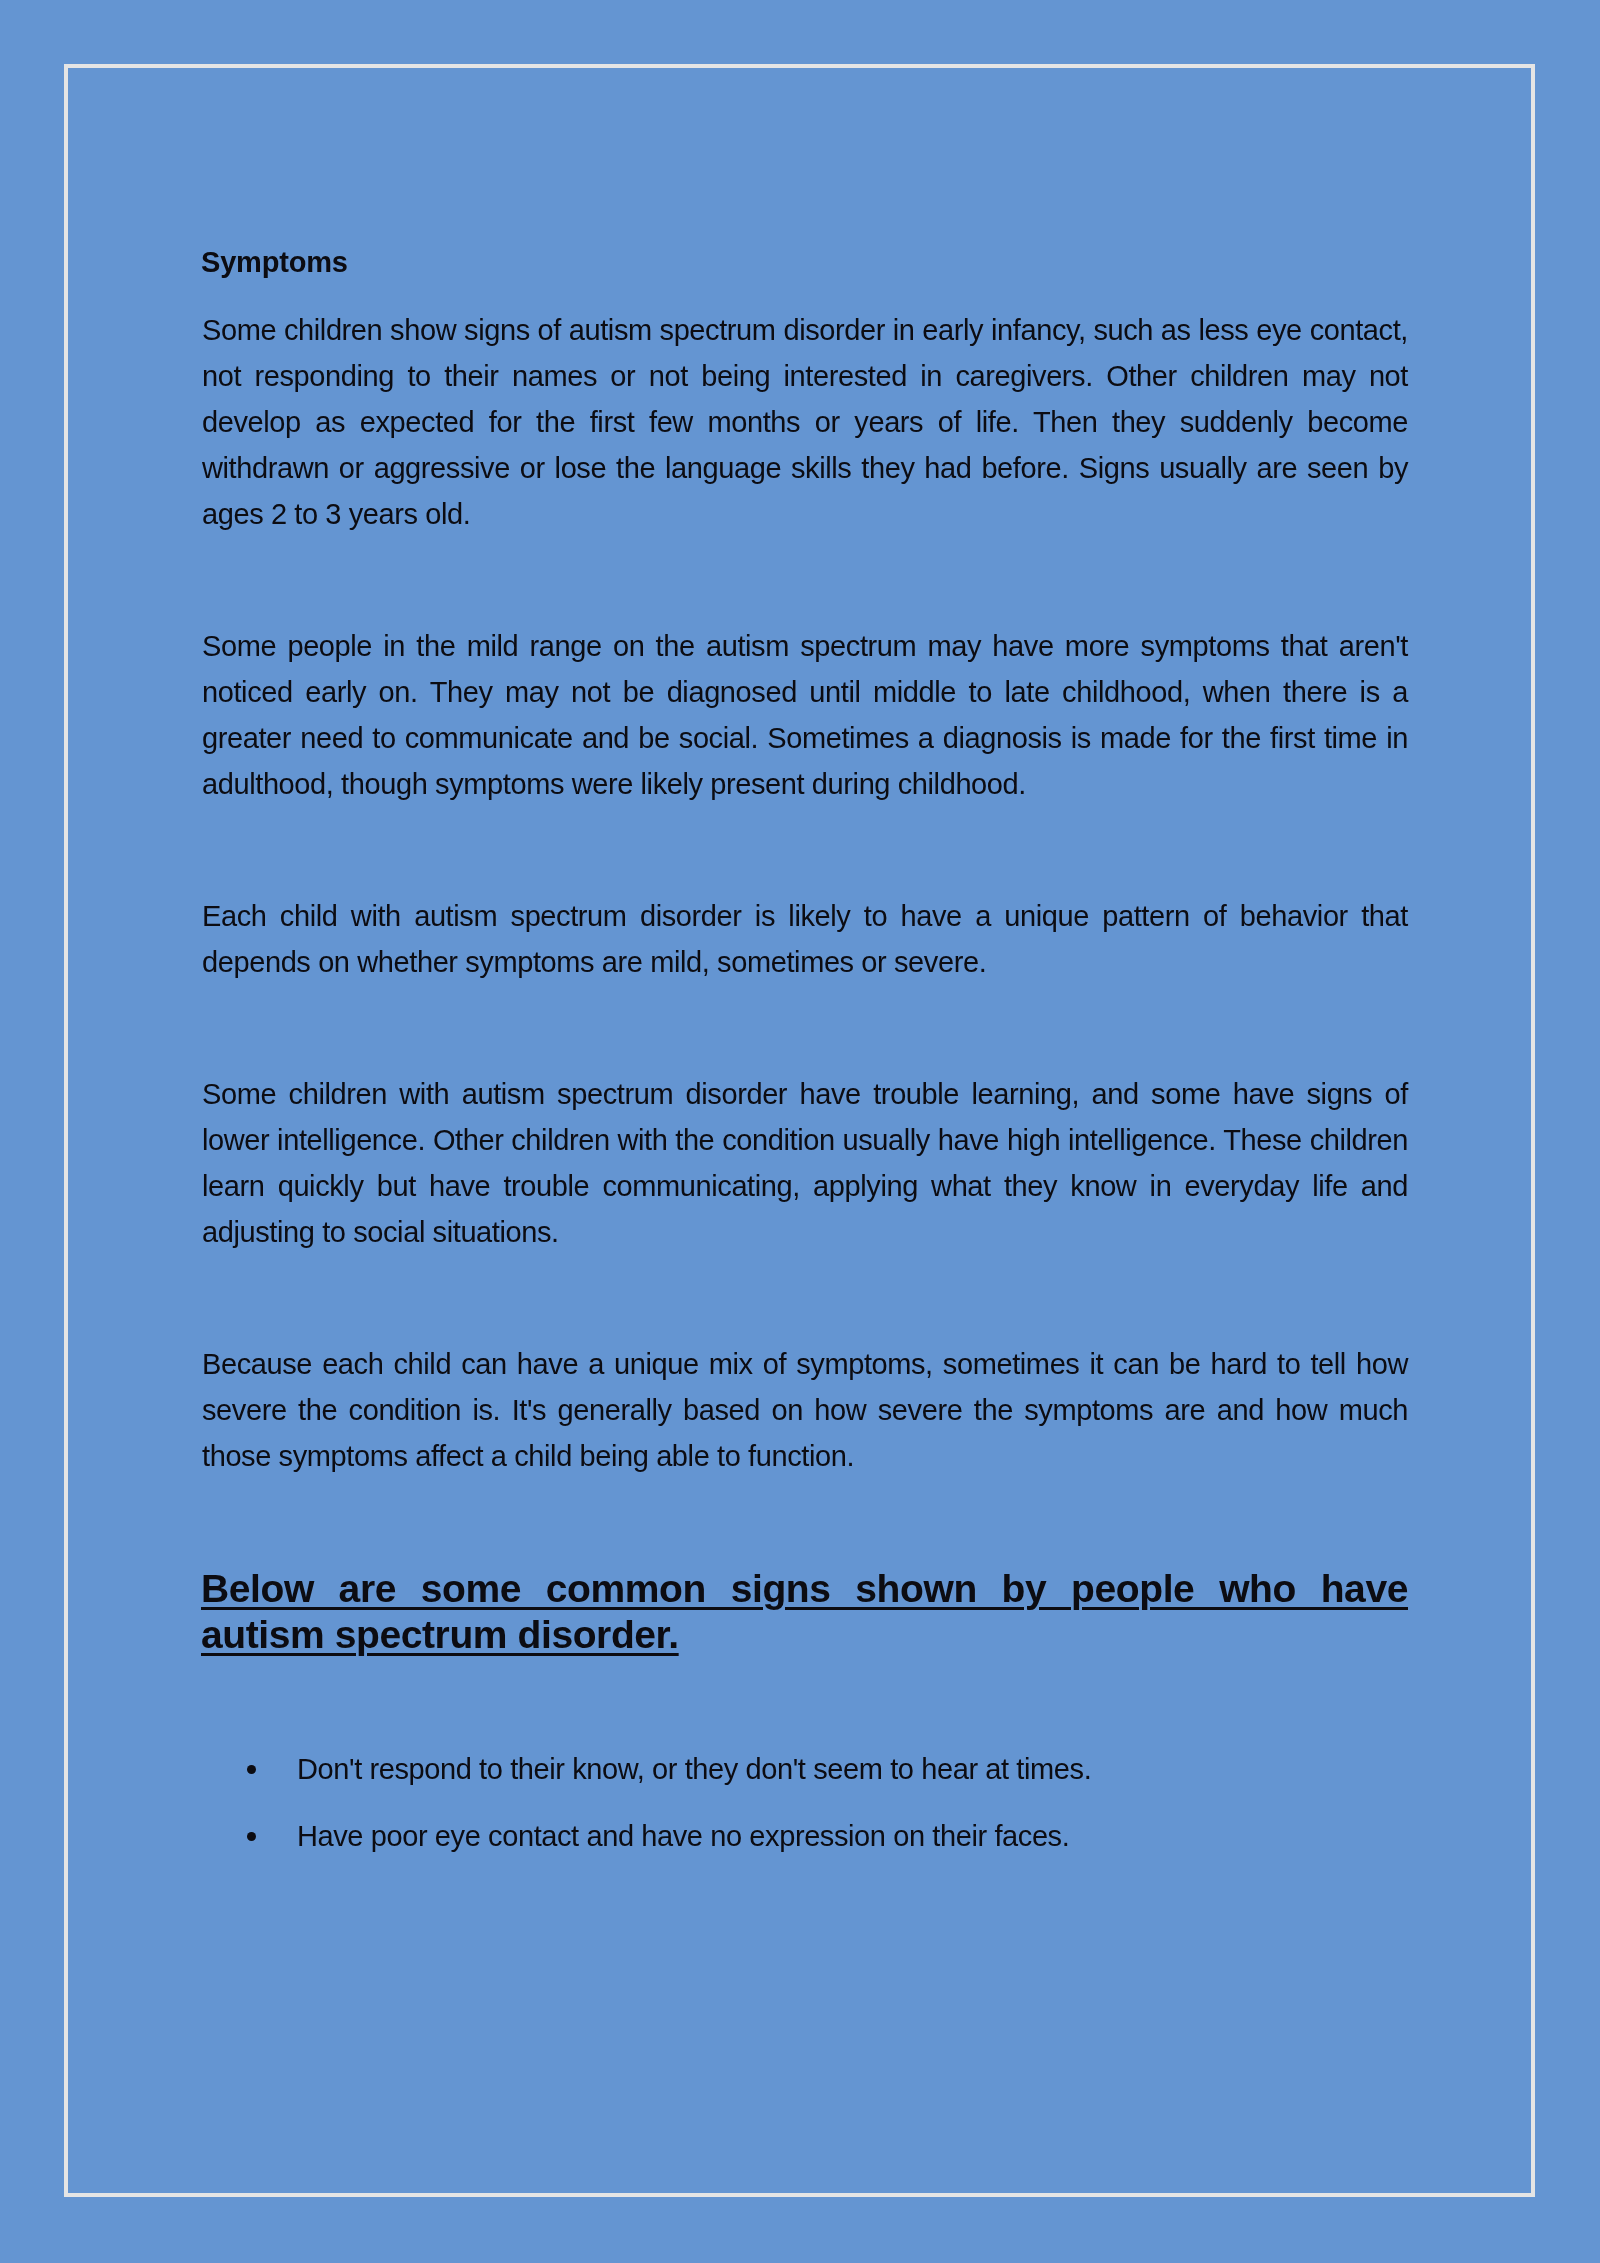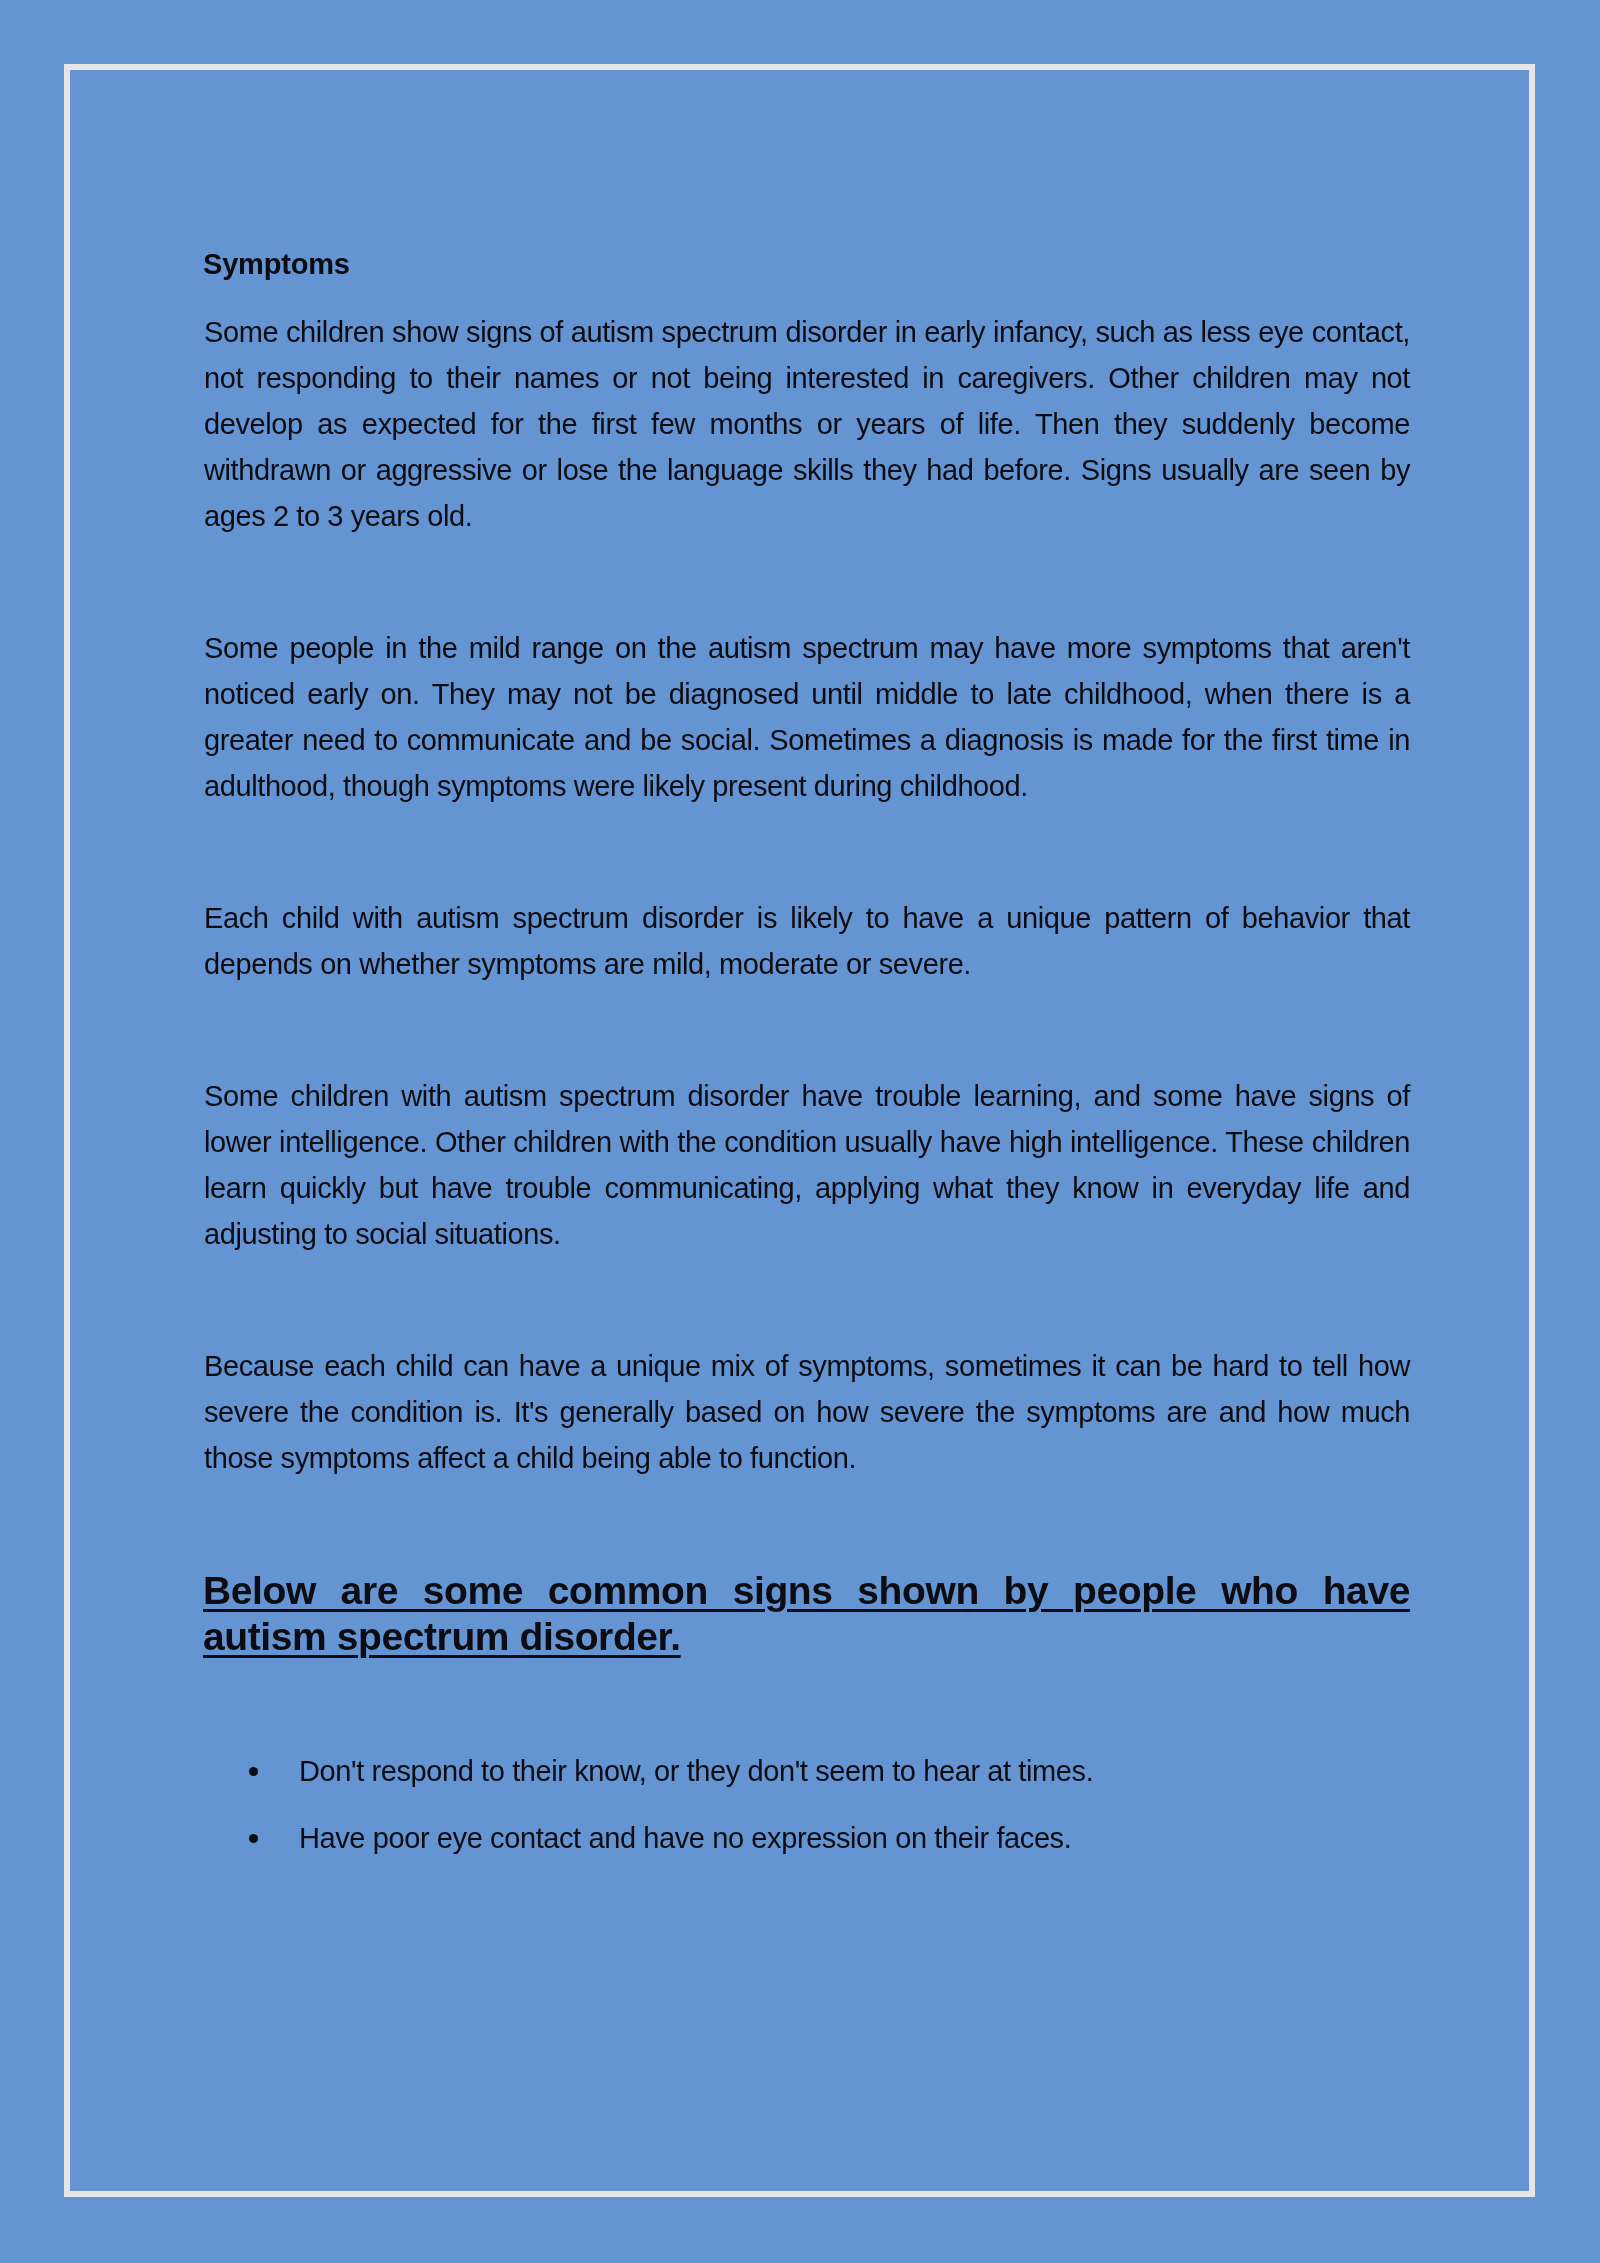--- a/index.html
+++ b/index.html
@@ -14,21 +14,21 @@
     color: #0c0c12;
     position: relative;
     overflow: hidden;
   }
   .page-frame {
     position: absolute;
     left: 64px;
     top: 64px;
     width: 1471px;
     height: 2133px;
-    border: 6px solid #e5e5e5;
+    border: 4px solid #e5e5e5;
     box-sizing: border-box;
     background: transparent;
   }
   .content {
     position: absolute;
     left: 2px;
     top: 2px;
     right: 2px;
     box-sizing: border-box;
     width: 1467px;
@@ -86,21 +86,21 @@
   }
 </style>
 </head>
 <body>
 
 <div class="page-frame">
   <div class="content">
     <h1>Symptoms</h1>
     <p class="first">Some children show signs of autism spectrum disorder in early infancy, such as less eye contact, not responding to their names or not being interested in caregivers. Other children may not develop as expected for the first few months or years of life. Then they suddenly become withdrawn or aggressive or lose the language skills they had before. Signs usually are seen by ages 2 to 3 years old.</p>
     <p>Some people in the mild range on the autism spectrum may have more symptoms that aren't noticed early on. They may not be diagnosed until middle to late childhood, when there is a greater need to communicate and be social. Sometimes a diagnosis is made for the first time in adulthood, though symptoms were likely present during childhood.</p>
-    <p>Each child with autism spectrum disorder is likely to have a unique pattern of behavior that depends on whether symptoms are mild, moderate or severe.</p>
+    <p>Each child with autism spectrum disorder is likely to have a unique pattern of behavior that depends on whether symptoms are mild, sometimes or severe.</p>
     <p>Some children with autism spectrum disorder have trouble learning, and some have signs of lower intelligence. Other children with the condition usually have high intelligence. These children learn quickly but have trouble communicating, applying what they know in everyday life and adjusting to social situations.</p>
     <p>Because each child can have a unique mix of symptoms, sometimes it can be hard to tell how severe the condition is. It's generally based on how severe the symptoms are and how much those symptoms affect a child being able to function.</p>
     <h2>Below are some common signs shown by people who have autism spectrum disorder.</h2>
     <ul>
       <li>
         <span class="bullet-dot"></span>
         <span>Don't respond to their know, or they don't seem to hear at times.</span>
       </li>
       <li>
         <span class="bullet-dot"></span>

